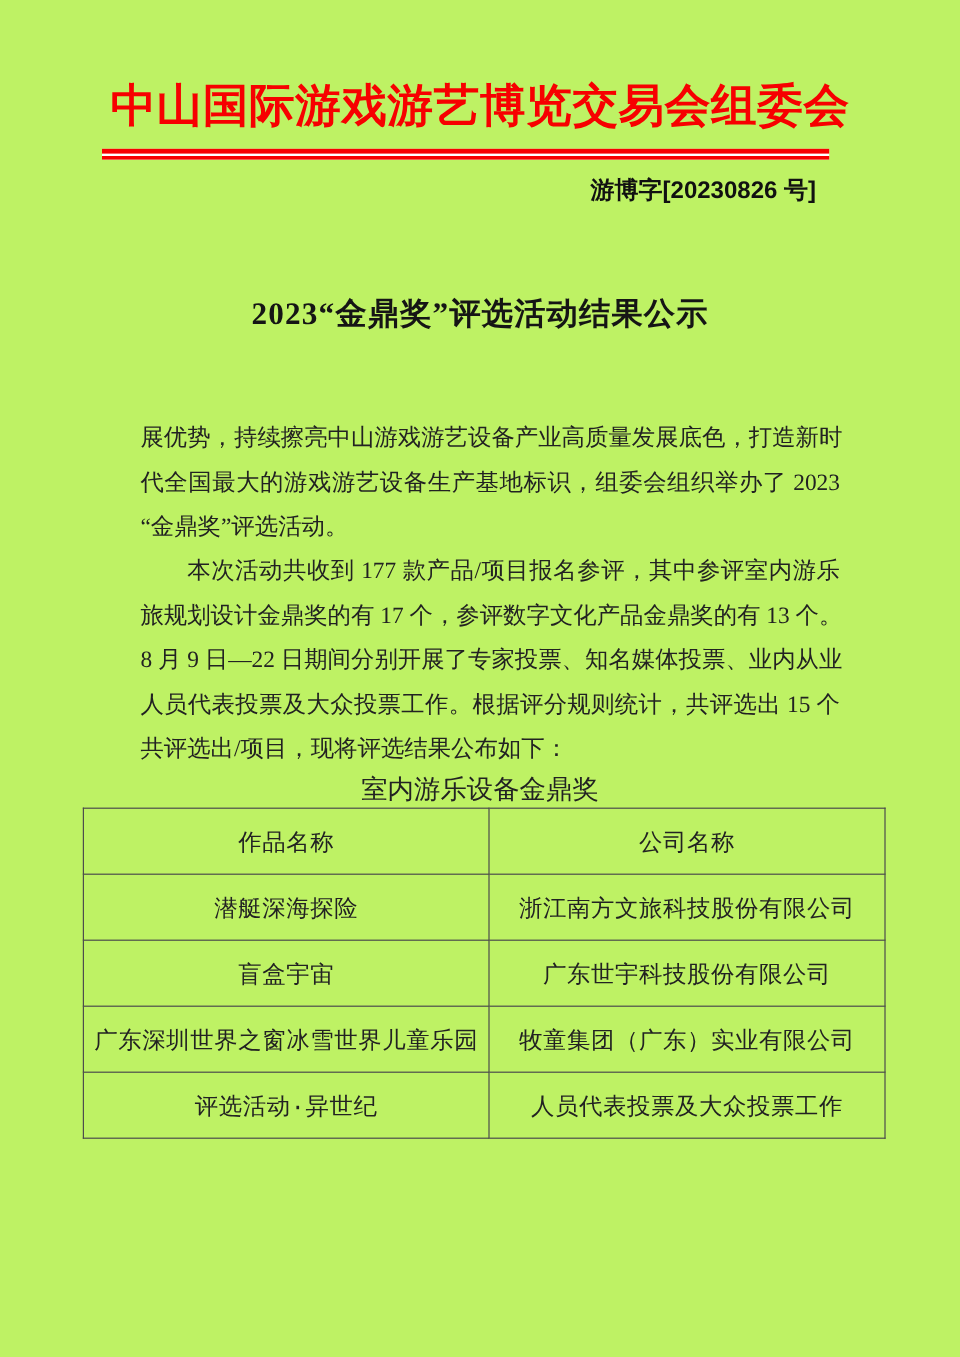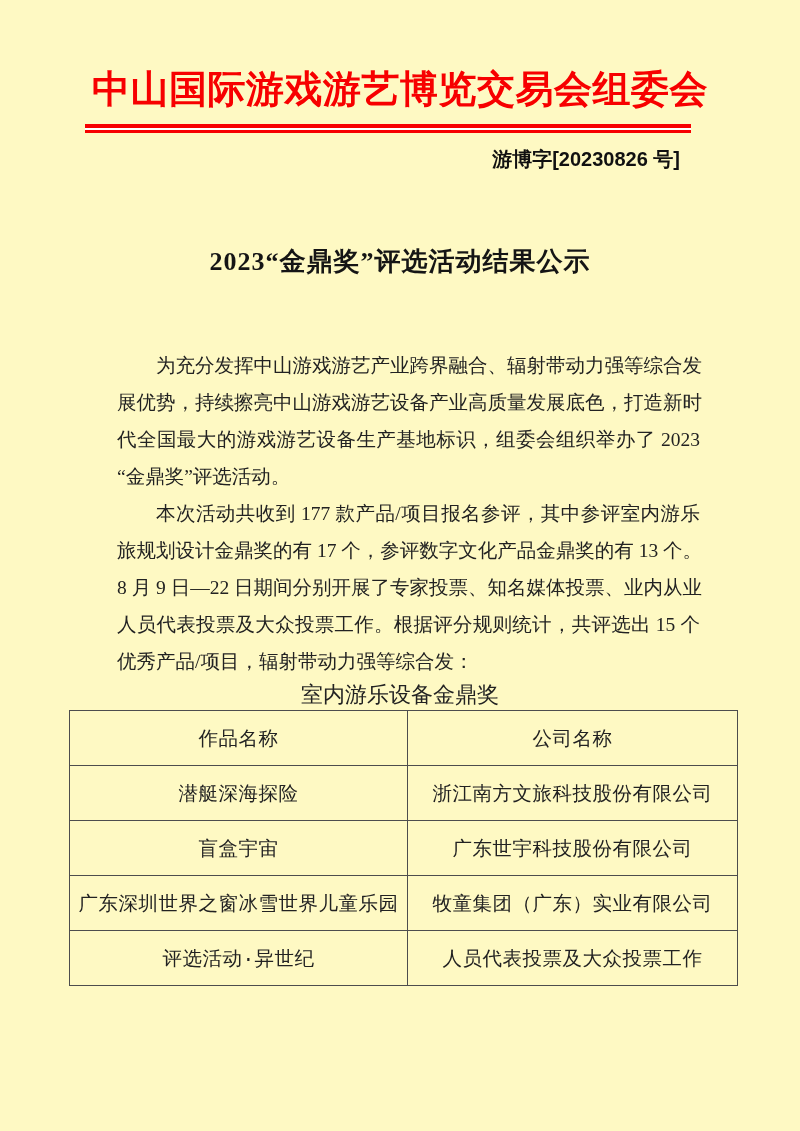--- a/index.html
+++ b/index.html
@@ -6,21 +6,21 @@
     --accent_red:#f70000;
     --text:#1f1f1f;
     --table_border:#4d4d4d;
   }
   *{margin:0;padding:0;box-sizing:border-box;}
   html,body{background:#ffffff;}
   .page{
     position:relative;
     width:800px;height:1131px;
     margin:0 auto;
-    background:#fef9c3;
+    background:#bef264;
     padding-top:66px;
     font-family:"Liberation Serif","DejaVu Serif",serif;
     color:var(--text);
     overflow:hidden;
   }
   .org-title{
     text-align:center;
     font-size:38px;
     line-height:46px;
     font-weight:bold;
@@ -109,31 +109,30 @@
   <div class="org-title">中山国际游戏游艺博览交易会组委会</div>
 
   <div class="red-rule"></div>
 
   <div class="doc-number">游博字[20230826 号]</div>
 
   <div class="doc-title">2023“金鼎奖”评选活动结果公示</div>
 
   <div class="body-text">
     <div>
-      <div class="bline first">为充分发挥中山游戏游艺产业跨界融合、辐射带动力强等综合发</div>
       <div class="bline">展优势，持续擦亮中山游戏游艺设备产业高质量发展底色，打造新时</div>
       <div class="bline">代全国最大的游戏游艺设备生产基地标识，组委会组织举办了 2023</div>
       <div class="bline last">“金鼎奖”评选活动。</div>
     </div>
     <div>
       <div class="bline first">本次活动共收到 177 款产品/项目报名参评，其中参评室内游乐</div>
       <div class="bline">旅规划设计金鼎奖的有 17 个，参评数字文化产品金鼎奖的有 13 个。</div>
       <div class="bline">8 月 9 日—22 日期间分别开展了专家投票、知名媒体投票、业内从业</div>
       <div class="bline">人员代表投票及大众投票工作。根据评分规则统计，共评选出 15 个</div>
-      <div class="bline last">优秀产品/项目，辐射带动力强等综合发：</div>
+      <div class="bline last">共评选出/项目，现将评选结果公布如下：</div>
     </div>
   </div>
 
   <div class="award-caption">室内游乐设备金鼎奖</div>
 
   <table class="award-table">
     <colgroup>
       <col class="c-left">
         <col class="c-right">
     </colgroup>

